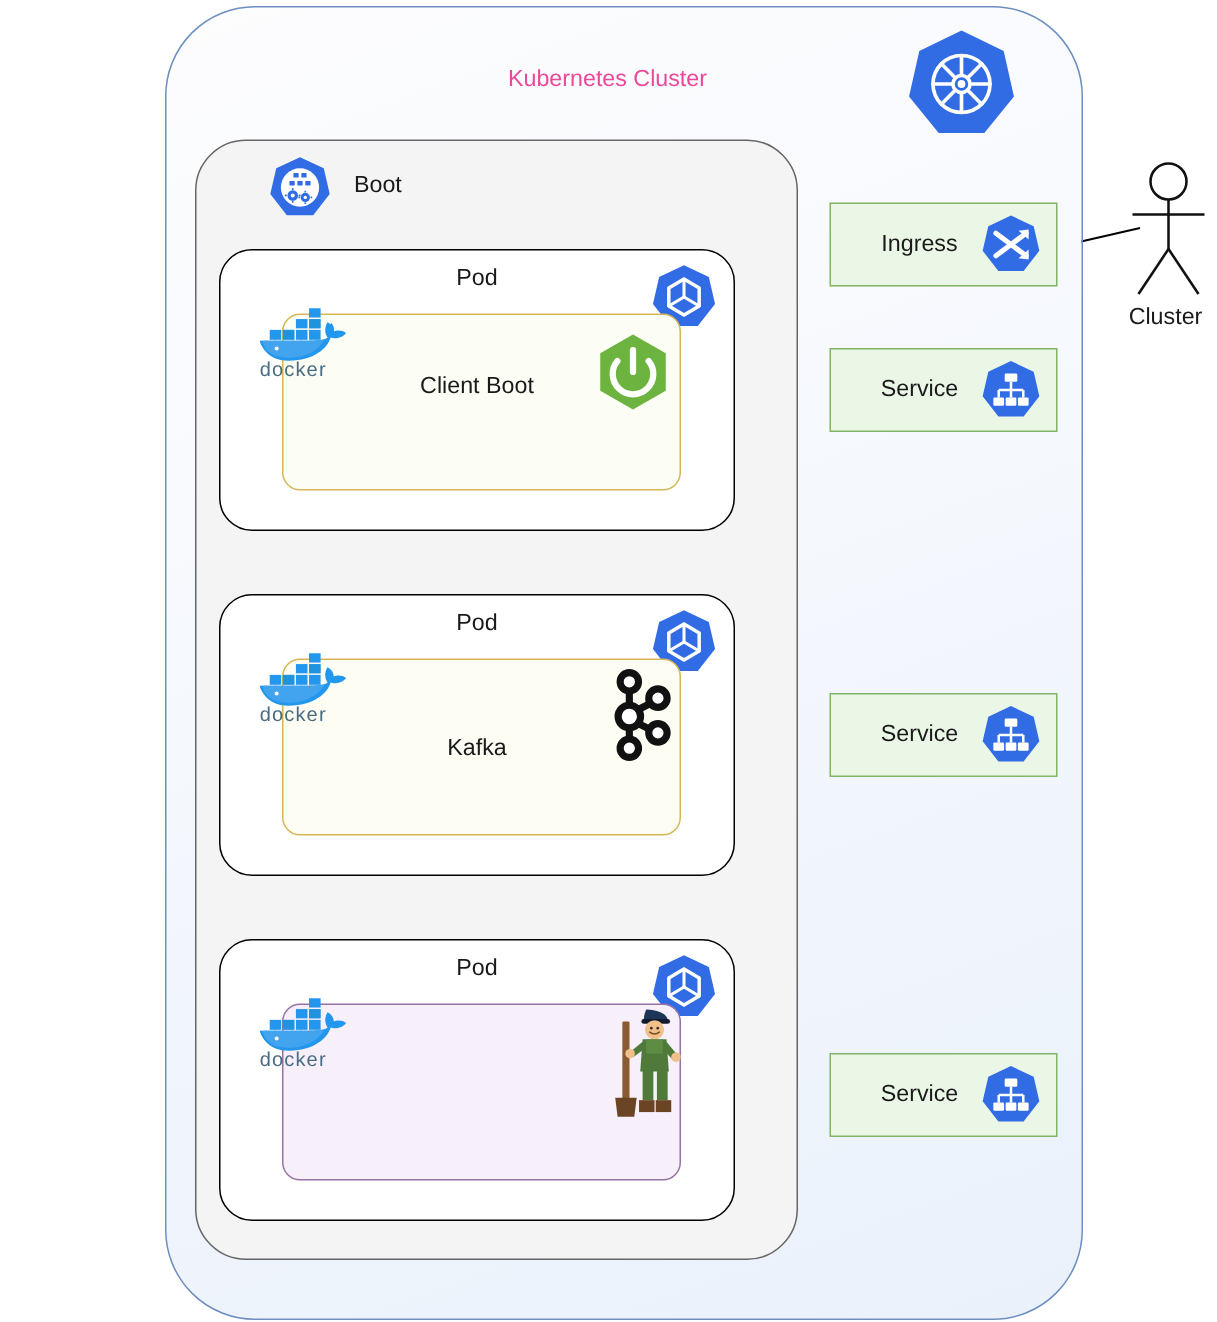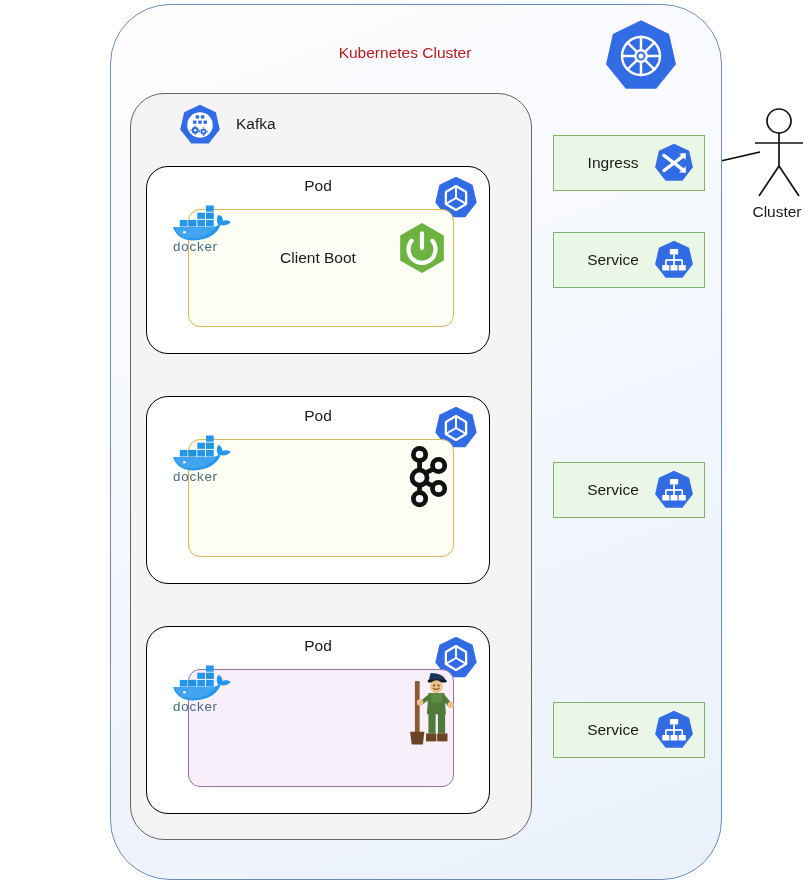--- a/index.html
+++ b/index.html
@@ -33,21 +33,21 @@
     border-radius: 60px;
     background: linear-gradient(160deg, #fdfdfe 0%, #f5f8fd 45%, #eaf1fb 100%);
     box-sizing: border-box;
   }
   #cluster-title {
     left: 330px;
     top: 44px;
     width: 150px;
     text-align: center;
     font-size: 15.5px;
-    color: #b91c1c;
+    color: #ec4899;
     white-space: nowrap;
   }
 
   
   #node {
     left: 130px;
     top: 93px;
     width: 402px;
     height: 747px;
     border: 1.1px solid #666666;
@@ -200,21 +200,21 @@
         <line x1="32.3" y1="32.3" x2="44.7" y2="44.7"></line>
         <line x1="55.3" y1="55.3" x2="67.7" y2="67.7"></line>
         <line x1="67.7" y1="32.3" x2="55.3" y2="44.7"></line>
         <line x1="44.7" y1="55.3" x2="32.3" y2="67.7"></line>
       </g>
       <circle cx="50" cy="50" r="3.4" fill="#ffffff"></circle>
     </svg>
   </div>
 
   <div class="abs" id="node"></div>
-  <div class="abs" id="node-title">Kafka</div>
+  <div class="abs" id="node-title">Boot</div>
 
   <div class="abs" style="left:178px;top:103px;">
     <svg width="44" height="44" viewBox="0 0 100 100">
       <polygon points="50,4 86,21 95,60 70,92 30,92 5,60 14,21" fill="#326ce5"></polygon>
       <circle cx="50" cy="50" r="29" fill="#ffffff"></circle>
       <g fill="#326ce5">
         <rect x="40" y="28" width="8" height="7" rx="1"></rect>
         <rect x="52" y="28" width="8" height="7" rx="1"></rect>
         <rect x="34" y="40" width="8" height="7" rx="1"></rect>
         <rect x="46" y="40" width="8" height="7" rx="1"></rect>
@@ -306,20 +306,21 @@
         <g stroke="#ffffff" stroke-width="4.4" stroke-linecap="round">
           <line x1="50" y1="24" x2="50" y2="50"></line>
           <line x1="50" y1="50" x2="28" y2="63"></line>
           <line x1="50" y1="50" x2="72" y2="63"></line>
         </g>
       </svg>
     </span>
 
     <div class="container-box kafka"></div>
 
+    <div class="container-label" style="top:91px;">Kafka</div>
 
     <span style="position:absolute;left:22px;top:26px;">
       <svg width="72" height="60" viewBox="0 0 140 116">
         <g fill="#2396ed">
           <rect x="38" y="52" width="15" height="13"></rect>
           <rect x="55" y="52" width="15" height="13"></rect>
           <rect x="72" y="52" width="15" height="13"></rect>
           <rect x="55" y="38" width="15" height="12"></rect>
           <rect x="72" y="38" width="15" height="12"></rect>
           <rect x="72" y="24" width="15" height="12"></rect>

